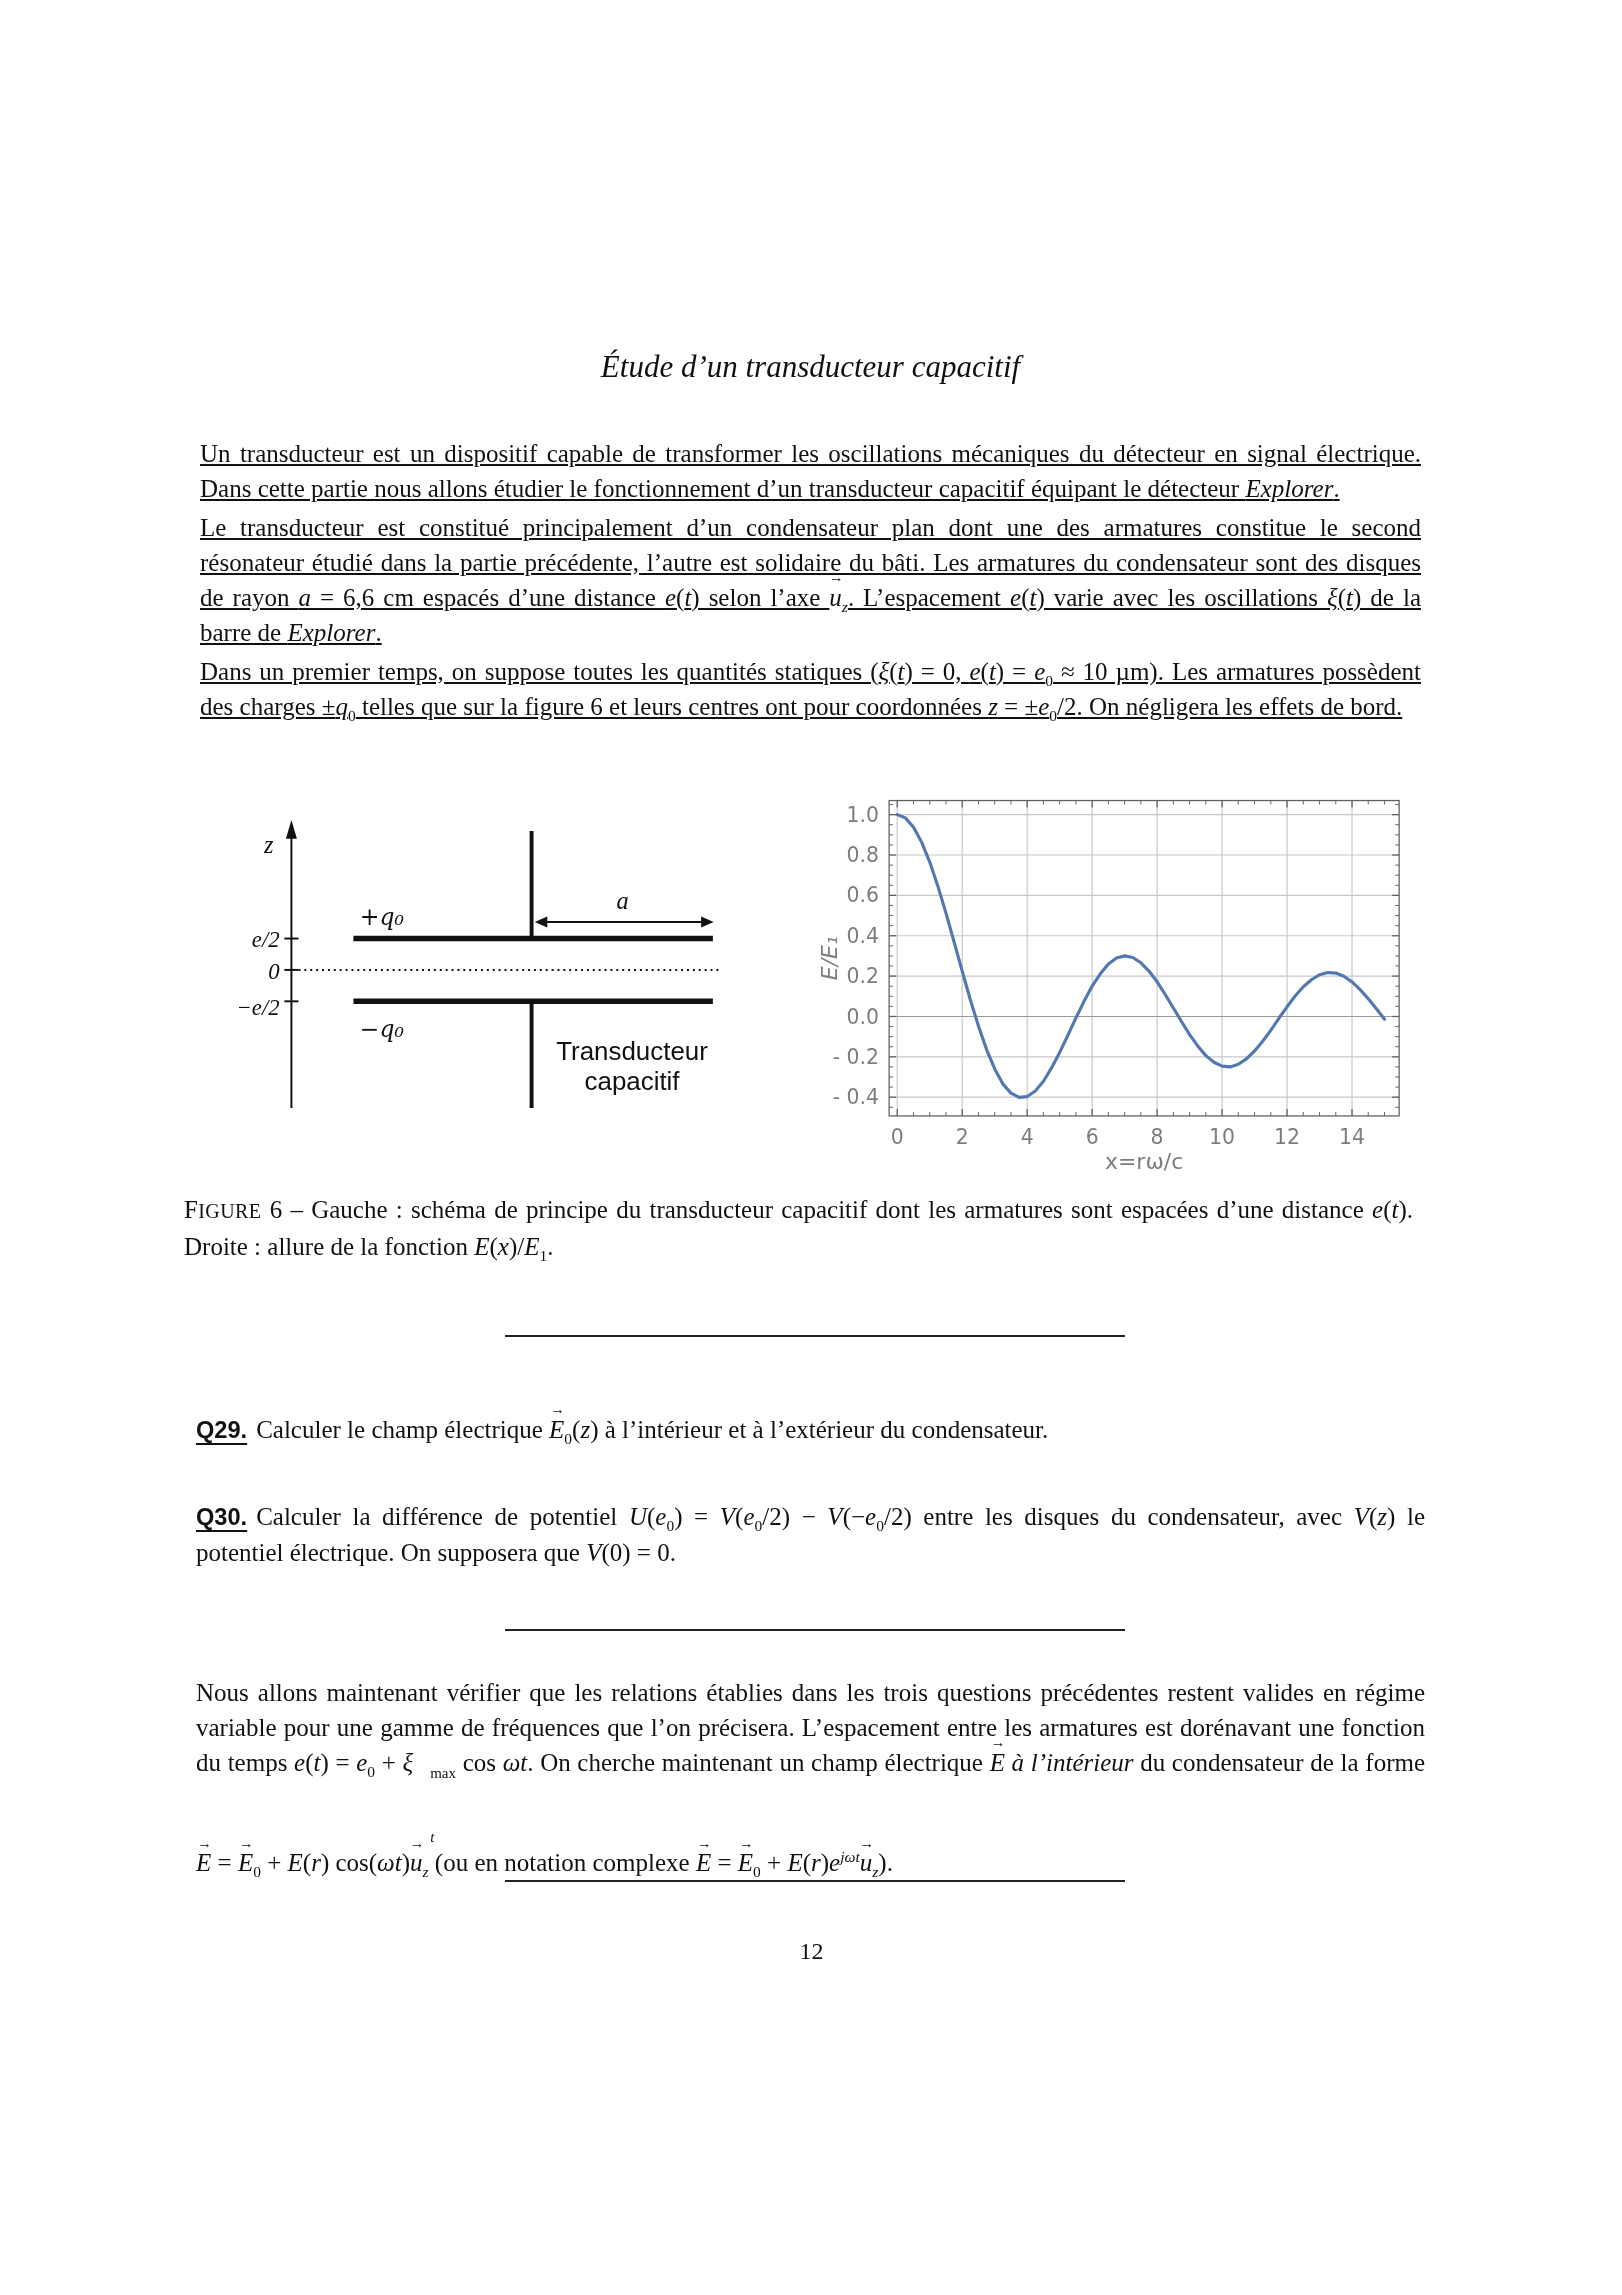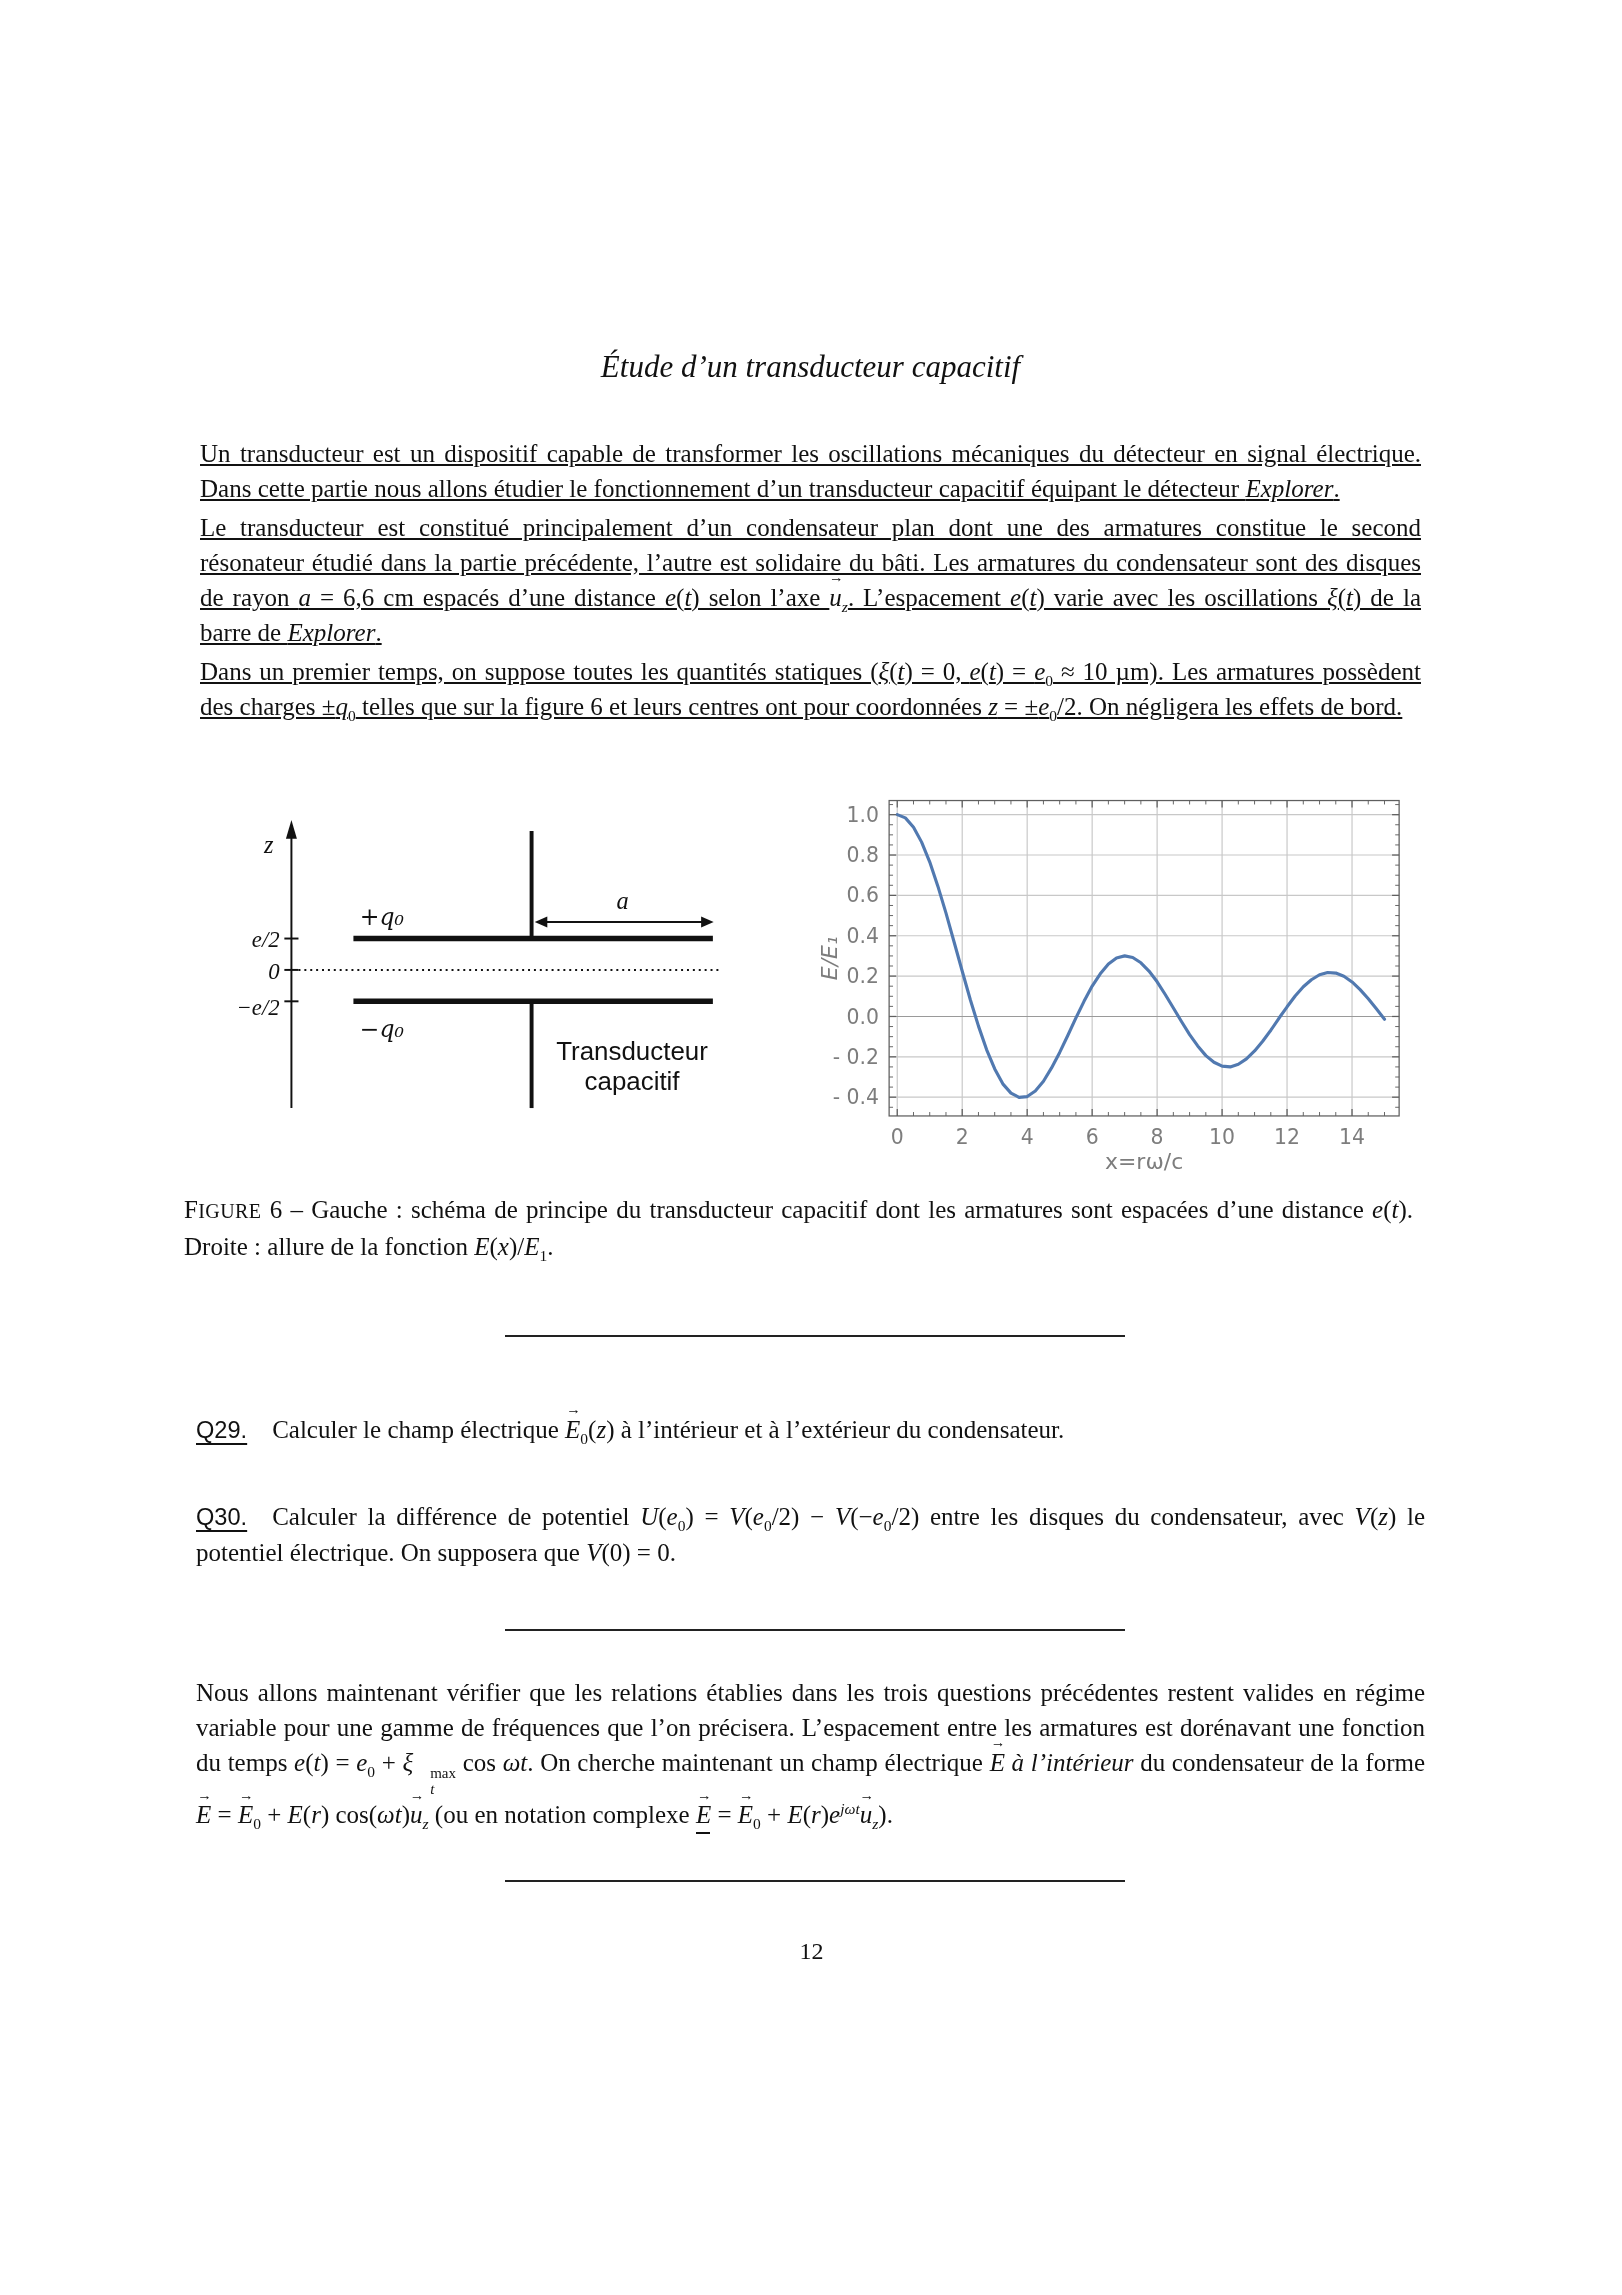--- a/index.html
+++ b/index.html
@@ -8,34 +8,34 @@
   .doc-title{position:absolute;left:196px;top:349px;width:1229px;text-align:center;
              font-style:italic;font-size:31px;}
   .bodytext{font-size:25px;line-height:35px;text-align:justify;}
   .bodytext p{margin:4px;text-decoration:underline;}
   .block-1{position:absolute;left:196px;top:432px;width:1229px;}
   .caption{position:absolute;left:184px;top:1192px;width:1229px;}
   .rule{position:absolute;left:505px;width:620px;height:0;border-top:2px solid #222;}
   .rule-1{top:1335px;} .rule-2{top:1629px;} .rule-3{top:1880px;}
   .qpara{position:absolute;left:196px;width:1229px;}
   .q29{top:1387px;} .q30{top:1474px;} .q31{top:1517px;}
-  .qlabel{font-family:"Liberation Sans", sans-serif;font-weight:400;font-size:23.6px;
+  .qlabel{font-family:"Liberation Sans", sans-serif;font-weight:700;font-size:23.6px;
           text-decoration:underline;text-decoration-thickness:2px;text-underline-offset:4.7px;
-          margin-right:25px;}
+          margin-right:9px;}
   .block-4{position:absolute;left:196px;top:1675px;width:1229px;line-height:35px;}
   .pagenum{position:absolute;left:0;top:1938px;width:1623px;text-align:center;font-size:24px;}
   sub,sup{line-height:0;font-size:0.62em;}
   i{font-style:italic;}
   .vec{position:relative;display:inline-block;font-style:italic;}
   .vec::after{content:"\2192";position:absolute;left:55%;transform:translateX(-50%);
               top:-0.66em;font-size:0.58em;font-style:normal;line-height:1;}
   .vec.ul::before{content:"";position:absolute;left:0;right:1.6px;bottom:-0.08em;
                   border-bottom:2px solid currentColor;}
   .supsub{display:inline-flex;flex-direction:column;align-items:flex-start;
-          vertical-align:-0.45em;font-size:0.6em;line-height:1.08;margin-left:17px;}
+          vertical-align:-0.45em;font-size:0.6em;line-height:1.08;margin-left:17px;gap:48px;}
   .sc{text-transform:uppercase;font-size:0.8em;letter-spacing:0.4px;}
   .fig-diagram{position:absolute;left:220px;top:809px;}
   .fig-plot{position:absolute;left:816px;top:777px;}
   .d-serif{font-family:"Liberation Serif", serif;font-style:italic;}
   .d-serif2{font-family:"DejaVu Serif", serif;font-style:italic;}
   .d-sans{font-family:"Liberation Sans", sans-serif;}
   .plot-lab{font-family:"DejaVu Sans", sans-serif;}
 </style>
 </head>
 <body>

